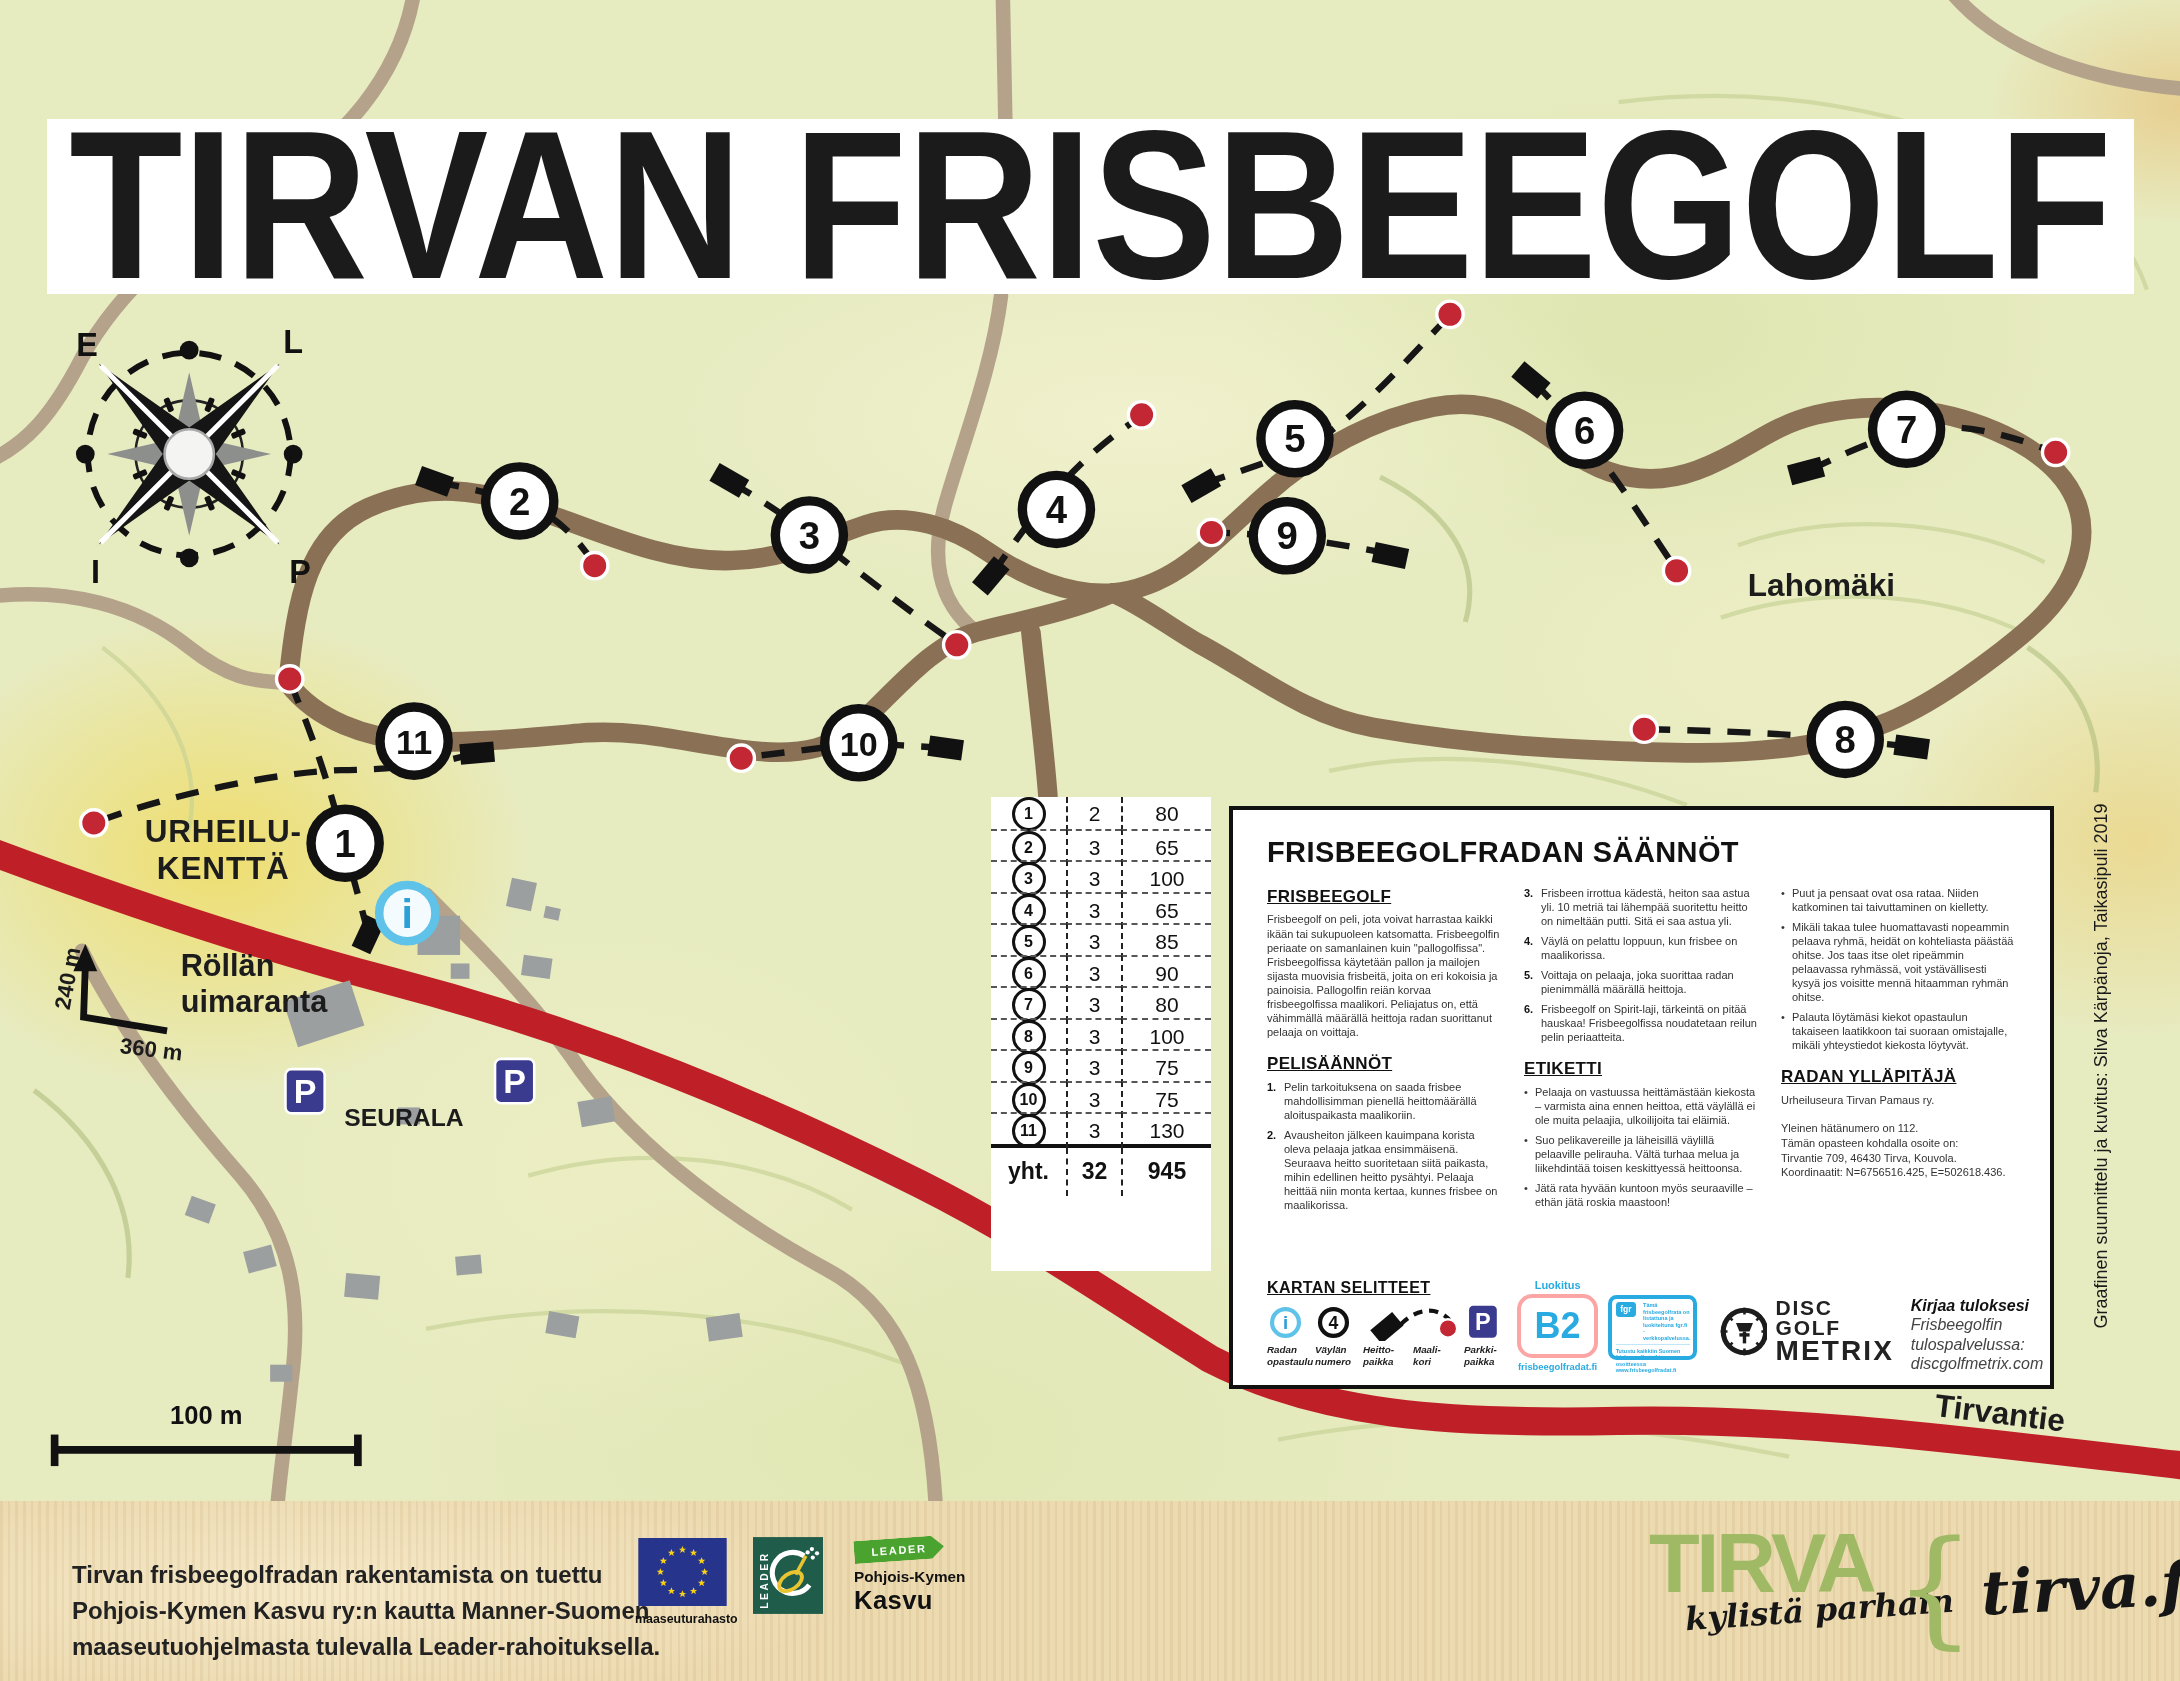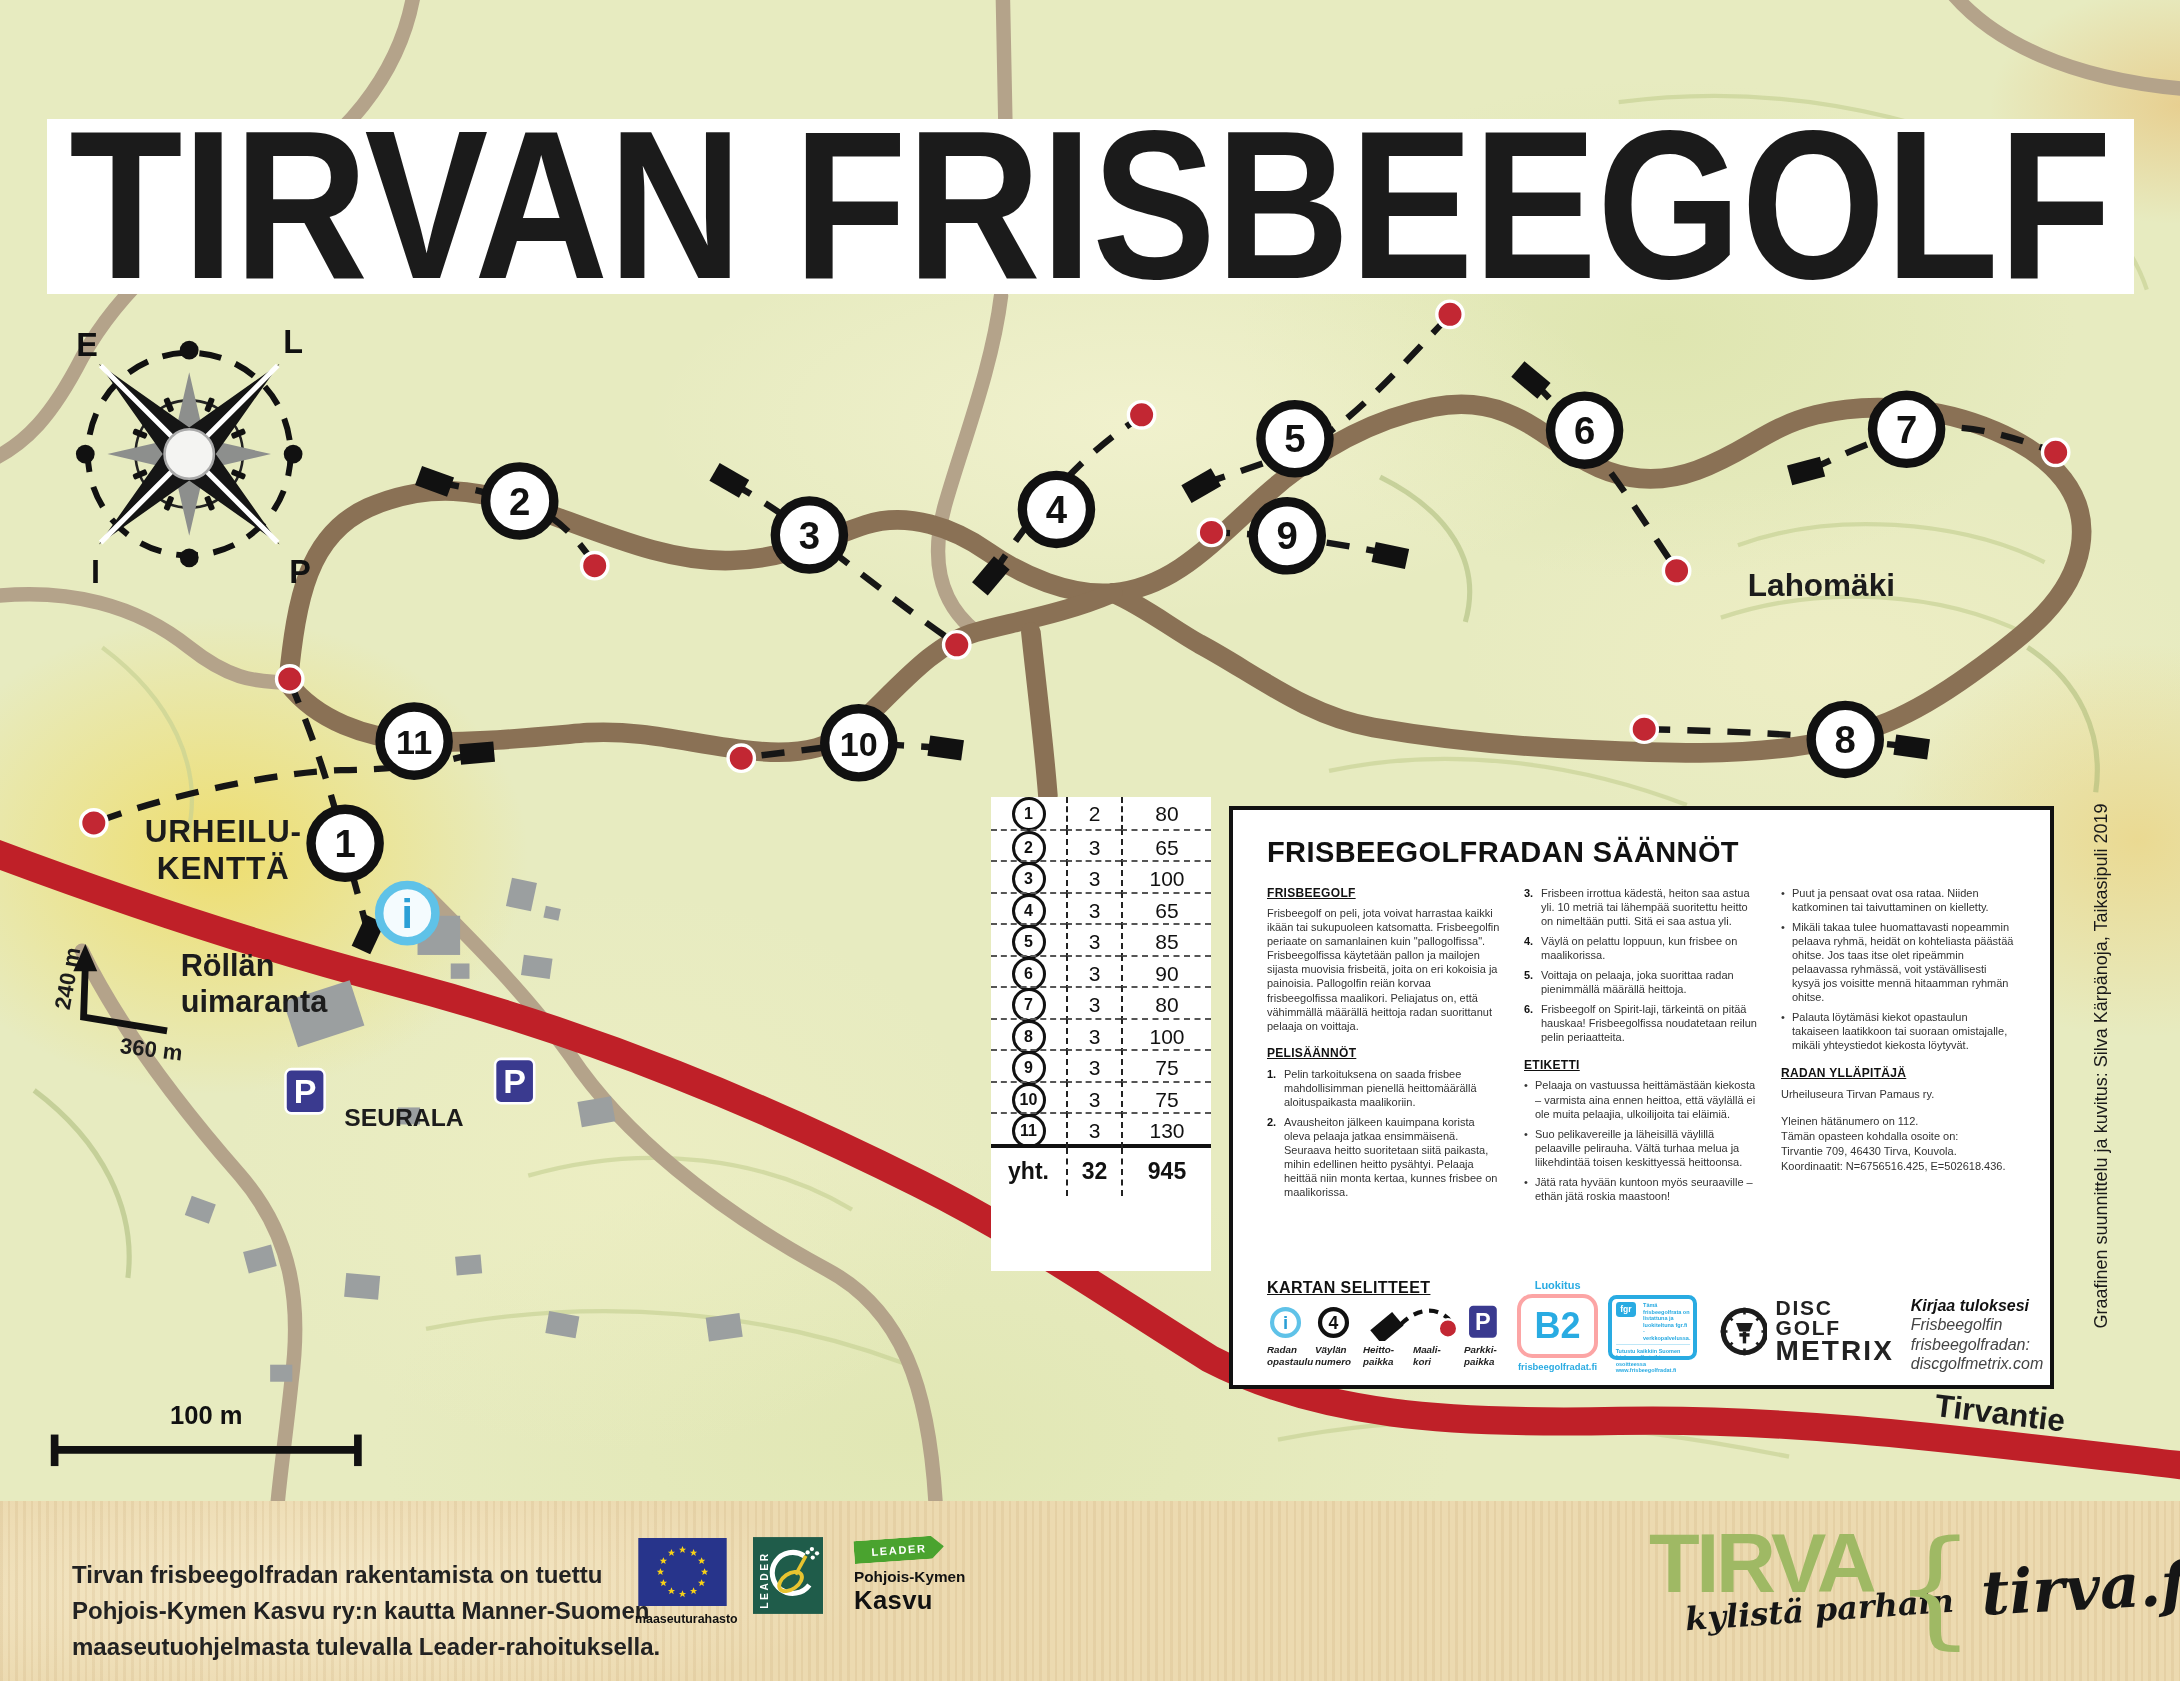--- a/index.html
+++ b/index.html
@@ -33,21 +33,21 @@
     border:3px solid #111;border-radius:50%;font-weight:bold;font-size:16px;}
   .ttotal{height:48px;border-top:4.3px solid #111;font-weight:bold;}
   .ttotal .tcell{font-size:23px;}
   
   .rules-panel{position:absolute;left:1229px;top:806px;width:825px;height:583px;background:#fff;
     border:4.3px solid #111;box-sizing:border-box;color:#222;}
   .rules-inner{padding:25.6px 34px 0 34px;}
   .rules-title{font-size:29px;font-weight:bold;color:#111;letter-spacing:0.4px;margin:0;}
   .rules-cols{display:flex;gap:22px;margin-top:17px;height:339px;overflow:hidden;}
   .rcol{flex:1;font-size:11px;line-height:1.28;color:#333;}
-  .rh{font-size:12px;font-weight:bold;color:#111;text-decoration:underline;margin:0 0 5.1px 0;letter-spacing:0.3px;}
+  .rh{font-size:17px;font-weight:bold;color:#111;text-decoration:underline;margin:0 0 5.1px 0;letter-spacing:0.3px;}
   .rh.mt{margin-top:13.6px;}
   .rcol p{margin:0 0 8.5px 0;}
   .num-item{display:flex;margin-bottom:6px;}
   .num-item b{flex:0 0 17px;color:#111;}
   .bullet{position:relative;padding-left:11px;margin-bottom:6px;}
   .bullet:before{content:"•";position:absolute;left:0;top:0;}
   .contact{margin-top:13.6px;}
   .contact div{margin-bottom:0.9px;}
   .rules-footer{position:absolute;left:34px;right:15.3px;bottom:12px;display:flex;align-items:flex-start;margin-top:6px;}
   .legend{width:256px;}
@@ -555,21 +555,21 @@
           <rect x="24" y="32" width="12" height="4" fill="#1c1c1c"></rect>
         </svg>
         <div class="metrix-name">
           <div class="mn1">DISC GOLF</div>
           <div class="mn2">METRIX</div>
         </div>
       </div>
       <div class="metrix-cta">
         <div class="b">Kirjaa tuloksesi</div>
         <div>Frisbeegolfin</div>
-        <div>frisbeegolfradan:</div>
+        <div>tulospalvelussa:</div>
         <div>discgolfmetrix.com</div>
       </div>
     </div>
   </div>
 </div>
 
 <div class="footer">
   <div class="funding">
     <div>Tirvan frisbeegolfradan rakentamista on tuettu</div>
     <div>Pohjois-Kymen Kasvu ry:n kautta Manner-Suomen</div>

